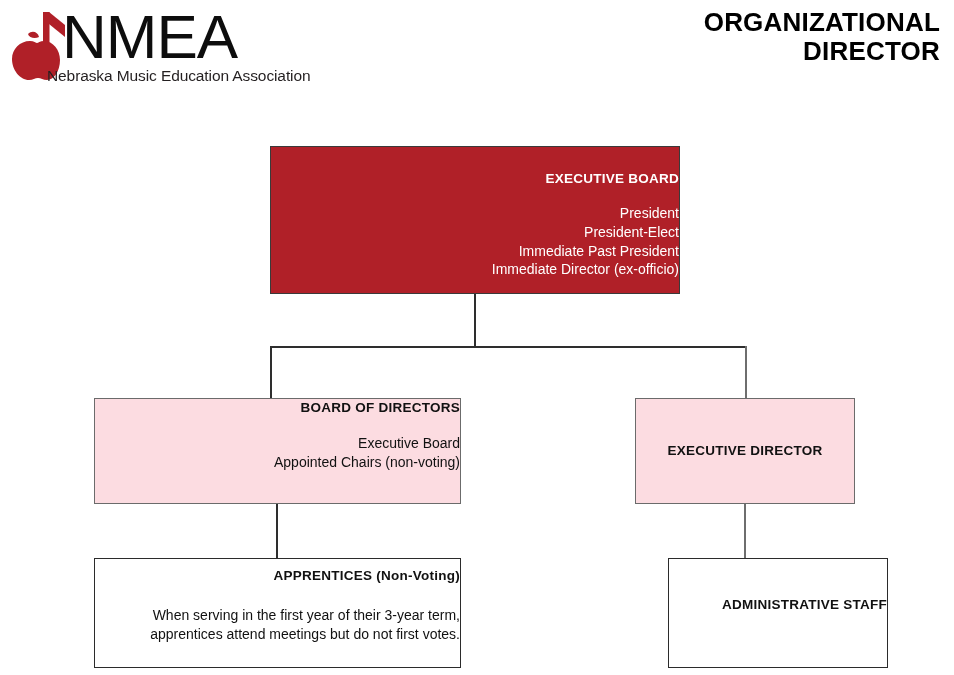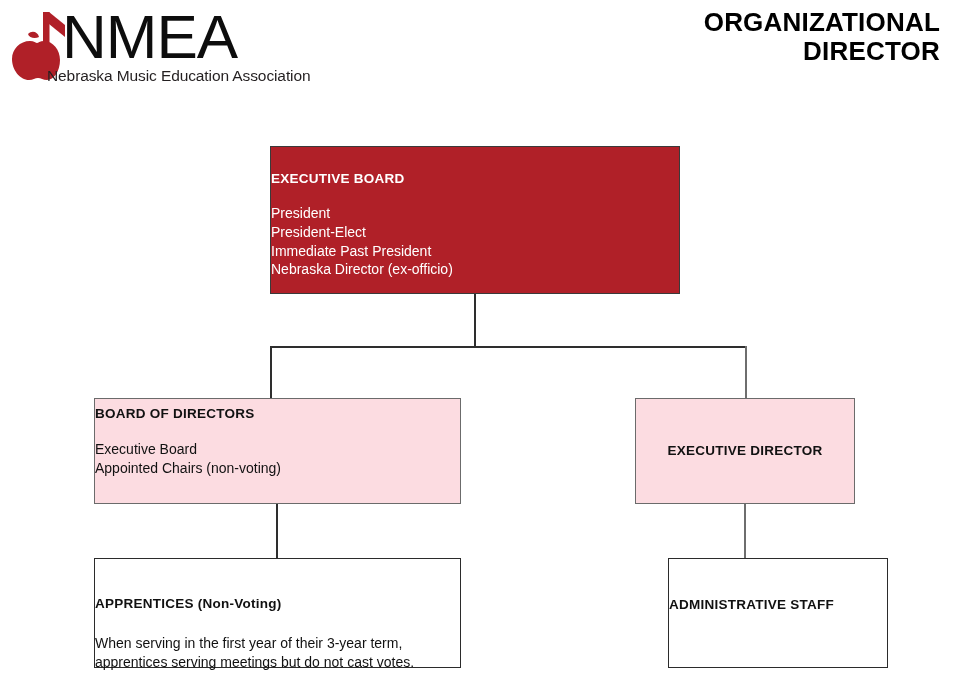--- a/index.html
+++ b/index.html
@@ -78,21 +78,21 @@
   .conn {
     position: absolute;
     background: #2e2e2e;
   }
   .conn-grey { background: #6e6e6e; }
 
   
   .node {
     position: absolute;
     box-sizing: border-box;
-    text-align: left;
+    text-align: right;
   }
   .node-exec {
     background: #b02028;
     border: 1px solid #3a3a3a;
     color: #ffffff;
   }
   .node-pink {
     background: #fcdce1;
     border: 1px solid #6b6b6b;
     color: #111111;
@@ -111,31 +111,31 @@
   .node-lines {
     font-size: 14px;
     font-weight: 400;
     line-height: 1.34;
   }
   .node-lines .ln { display: block; }
 
   .pad-exec   { padding-top: 24px; }
   .pad-exec .node-lines { margin-top: 17px; }
 
-  .pad-bod    { padding-top: 7px; }
+  .pad-bod    { padding-top: 1px; }
   .pad-bod .node-lines { margin-top: 18px; }
 
   .node-center {
     display: flex;
     align-items: center;
     justify-content: center;
     height: 100%;
   }
 
-  .pad-appr   { padding-top: 37px; }
+  .pad-appr   { padding-top: 9px; }
   .pad-appr .node-lines { margin-top: 22px; }
 
   .pad-admin  { padding-top: 38px; margin-left: 33px; }
   .pad-admin .node-lines { margin-top: 21px; }
 </style>
 </head>
 <body>
 
 <div id="page">
 
@@ -168,21 +168,21 @@
   <div class="conn" style="left:276px; top:504px; width:2px; height:55px;"></div>
 
   <div class="conn conn-grey" style="left:744px; top:504px; width:2px; height:55px;"></div>
 
   <div class="node node-exec pad-exec" style="left:270px; top:146px; width:410px; height:148px;">
     <div class="node-title">EXECUTIVE BOARD</div>
     <div class="node-lines">
       <span class="ln">President</span>
       <span class="ln">President-Elect</span>
       <span class="ln">Immediate Past President</span>
-      <span class="ln">Nebraska Director (ex-officio)</span>
+      <span class="ln">Immediate Director (ex-officio)</span>
     </div>
   </div>
 
   <div class="node node-pink pad-bod" style="left:94px; top:398px; width:367px; height:106px;">
     <div class="node-title">BOARD OF DIRECTORS</div>
     <div class="node-lines">
       <span class="ln">Executive Board</span>
       <span class="ln">Appointed Chairs (non-voting)</span>
     </div>
   </div>
@@ -190,21 +190,21 @@
   <div class="node node-pink" style="left:635px; top:398px; width:220px; height:106px;">
     <div class="node-center">
       <div class="node-title">EXECUTIVE DIRECTOR</div>
     </div>
   </div>
 
   <div class="node node-white pad-appr" style="left:94px; top:558px; width:367px; height:110px;">
     <div class="node-title">APPRENTICES (Non-Voting)</div>
     <div class="node-lines">
       <span class="ln">When serving in the first year of their 3-year term,</span>
-      <span class="ln">apprentices serving meetings but do not cast votes.</span>
+      <span class="ln">apprentices attend meetings but do not first votes.</span>
     </div>
   </div>
 
   <div class="node node-white pad-admin" style="left:635px; top:558px; width:220px; height:110px;">
     <div class="node-title">ADMINISTRATIVE STAFF</div>
   </div>
 
 </div>
 
 </body></html>

